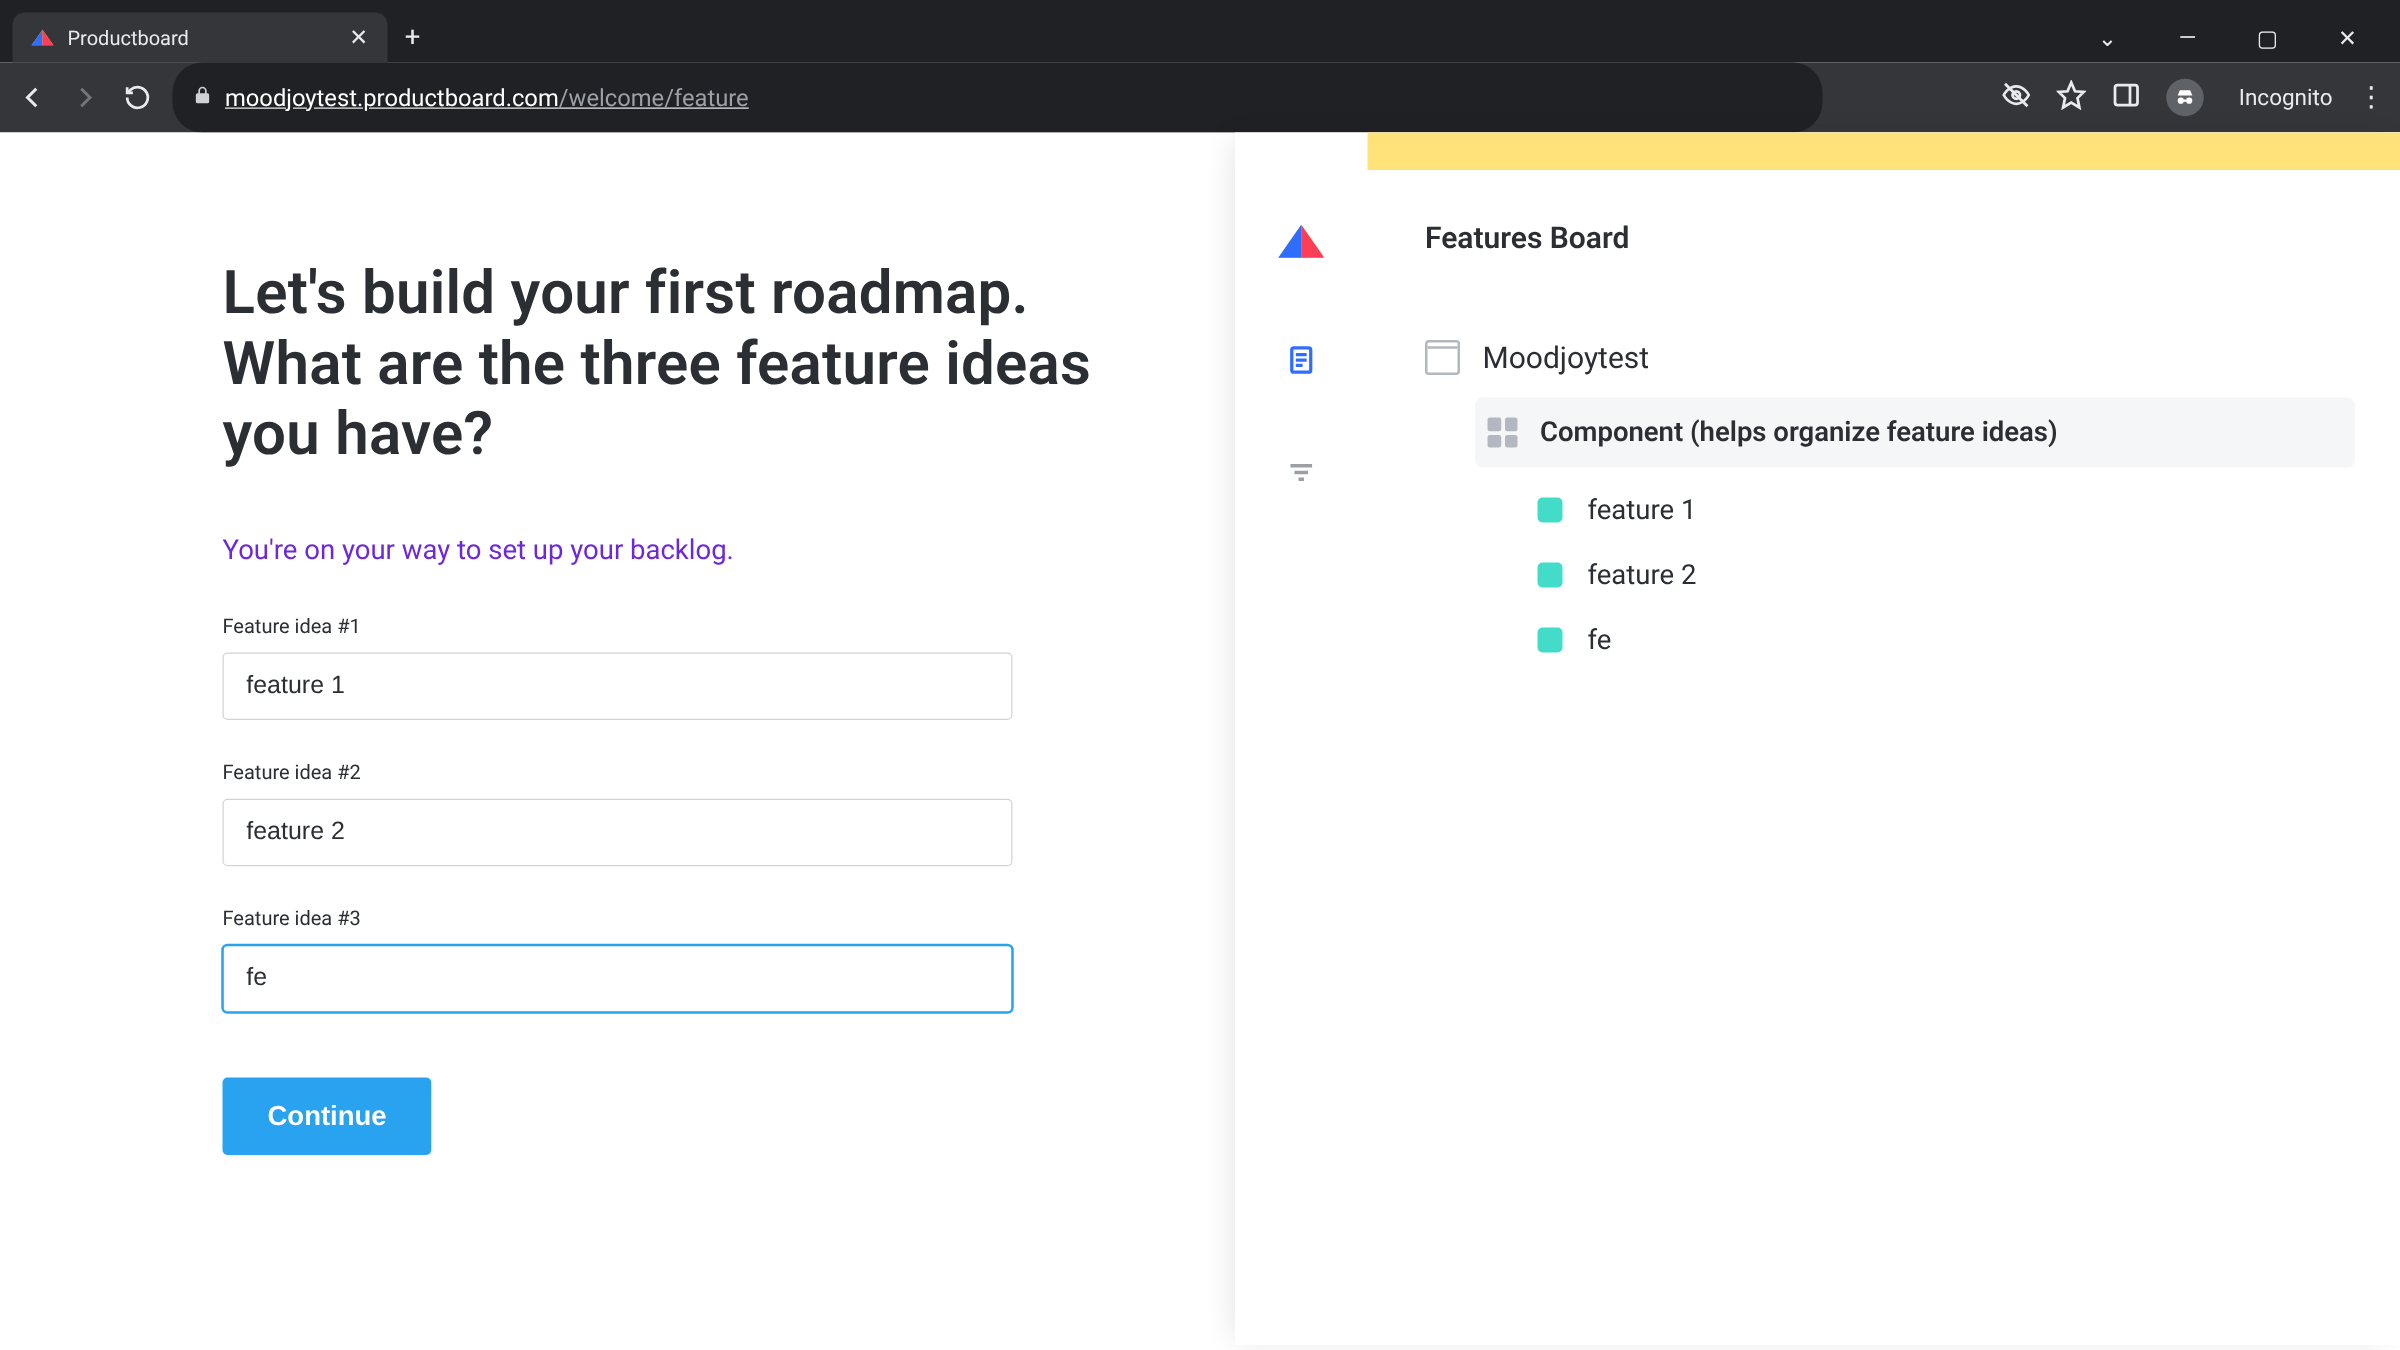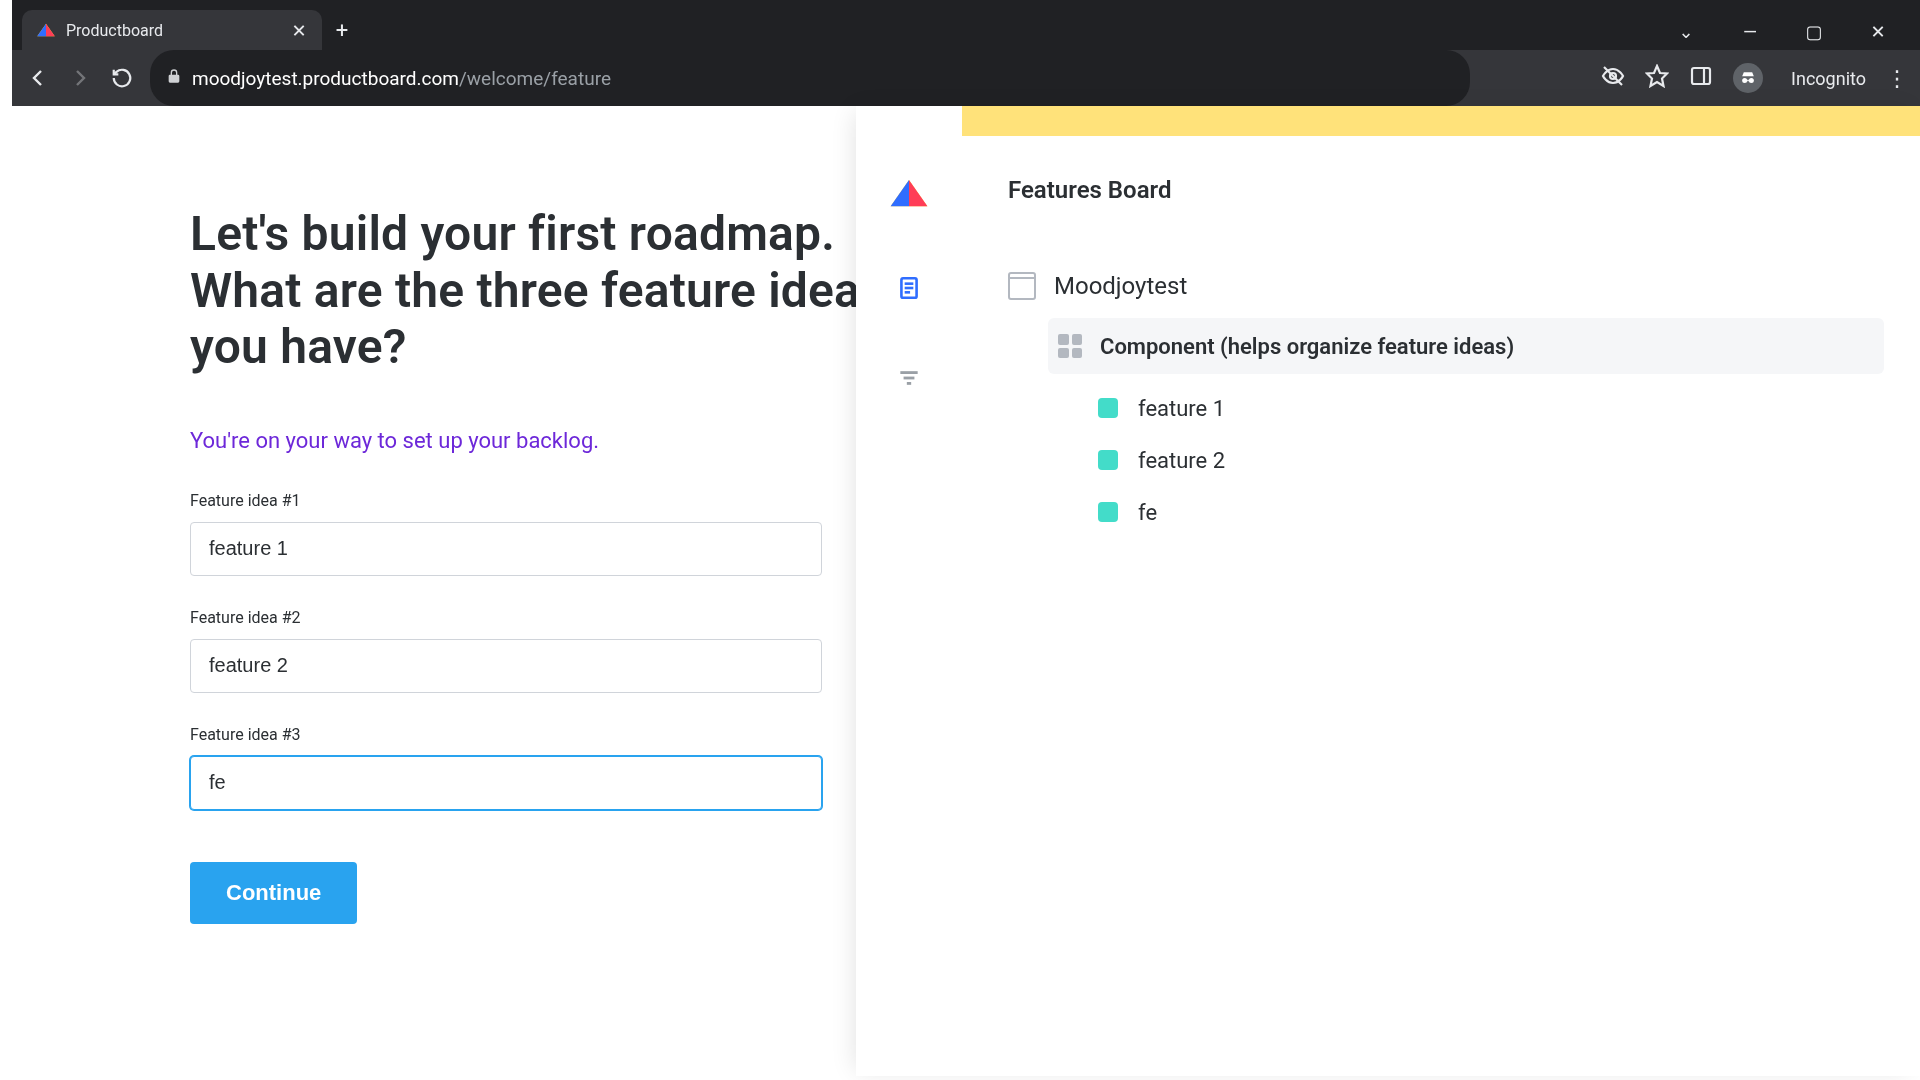--- a/index.html
+++ b/index.html
@@ -1,32 +1,32 @@
 <!DOCTYPE html>
 <html><head>
   <meta charset="utf-8">
   <style>
     * { margin: 0; padding: 0; box-sizing: border-box; }
     body { font-family: -apple-system, BlinkMacSystemFont, "Segoe UI", Roboto, Arial, sans-serif; overflow: hidden; background: #fff; }
 
     
-    .browser-frame { width: 1920px; height: 1080px; display: flex; flex-direction: column; padding-left: 12px; }
+    .browser-frame { width: 1920px; height: 1080px; display: flex; flex-direction: column; }
     .tab-strip { height: 50px; background: #202124; display: flex; align-items: end; padding: 0 10px; }
     .tab { width: 300px; height: 40px; background: #35363a; border-radius: 10px 10px 0 0; display: flex; align-items: center; padding: 0 14px; color: #e8eaed; font-size: 16px; gap: 10px; }
     .tab-favicon { width: 20px; height: 20px; }
     .tab-title { flex: 1; white-space: nowrap; overflow: hidden; }
     .tab-close { width: 18px; height: 18px; display: flex; align-items: center; justify-content: center; font-size: 18px; color: #e8eaed; }
     .tab-add { width: 40px; height: 40px; display: flex; align-items: center; justify-content: center; color: #e8eaed; font-size: 22px; }
     .window-controls { margin-left: auto; display: flex; gap: 24px; padding: 0 12px 8px 0; color: #e8eaed; }
     .window-controls span { width: 40px; text-align: center; font-size: 18px; }
 
     .addr-bar { height: 56px; background: #35363a; display: flex; align-items: center; padding: 0 12px; gap: 14px; color: #e8eaed; }
     .nav-btn { width: 28px; height: 28px; display: flex; align-items: center; justify-content: center; font-size: 24px; }
     .nav-btn.disabled { opacity: .35; }
-    .url-box { flex: 1; height: 56px; background: #202124; border-radius: 24px; display: flex; align-items: center; padding: 0 16px; font-size: 19px; color: #e8eaed; max-width: 1320px; }
+    .url-box { flex: 1; height: 56px; background: #202124; border-radius: 24px; display: flex; align-items: center; padding: 0 16px; font-size: 19px; color: #e8eaed; max-width: 1320px; text-decoration: underline; }
     .url-box .lock { font-size: 15px; margin-right: 10px; color: #cfd1d4; }
     .url-domain { color: #fff; }
     .url-path { color: #9aa0a6; }
     .addr-right { margin-left: auto; display: flex; align-items: center; gap: 20px; }
     .incognito-pill { display: flex; align-items: center; gap: 28px; color: #e8eaed; font-size: 18px; }
     .incognito-avatar { width: 30px; height: 30px; border-radius: 50%; background: #5f6368; display: flex; align-items: center; justify-content: center; font-size: 16px; }
     .chrome-menu { font-size: 22px; }
 
     
     .app { flex: 1; display: flex; position: relative; background: #fff; }
@@ -39,21 +39,21 @@
     .field { margin-bottom: 32px; }
     .field-label { font-size: 16px; color: #2b2f33; margin-bottom: 12px; display: block; }
     .text-input { width: 632px; height: 54px; border: 1px solid #d0d4da; border-radius: 4px; padding: 0 18px; font-size: 20px; color: #2b2f33; outline: none; }
     .text-input.focused { border-color: #29a3ef; box-shadow: 0 0 0 1px #29a3ef; }
 
     .buttons { margin-top: 52px; display: flex; gap: 12px; }
     .btn-primary { background: #29a3ef; color: #fff; border: none; border-radius: 4px; padding: 18px 36px; font-size: 22px; font-weight: 600; cursor: pointer; }
     .btn-secondary { background: #fff; color: #5a5f66; border: 1px solid #dcdfe4; border-radius: 4px; padding: 18px 30px; font-size: 22px; font-weight: 600; cursor: pointer; }
 
     
-    .right-panel { position: absolute; right: 0; top: 0; bottom: 4px; width: 1064px; background: #fff; box-shadow: -6px 0 24px -6px rgba(0,0,0,.12); display: flex; }
+    .right-panel { position: absolute; right: 0; top: 0; bottom: 4px; width: 932px; background: #fff; box-shadow: -6px 0 24px -6px rgba(0,0,0,.12); display: flex; }
     .yellow-strip { position: absolute; top: 0; left: 106px; right: 0; height: 30px; background: #ffe27a; }
 
     .mini-sidebar { width: 106px; display: flex; flex-direction: column; align-items: center; padding-top: 66px; gap: 58px; }
     .mini-logo { width: 42px; height: 42px; }
     .mini-icon { width: 32px; height: 32px; display: flex; align-items: center; justify-content: center; }
 
     .board { flex: 1; padding: 70px 36px 0 46px; }
     .board-title { font-size: 24px; font-weight: 600; color: #2b2f33; margin-bottom: 56px; }
 
     .tree-row { display: flex; align-items: center; height: 52px; font-size: 22px; color: #2b2f33; }

